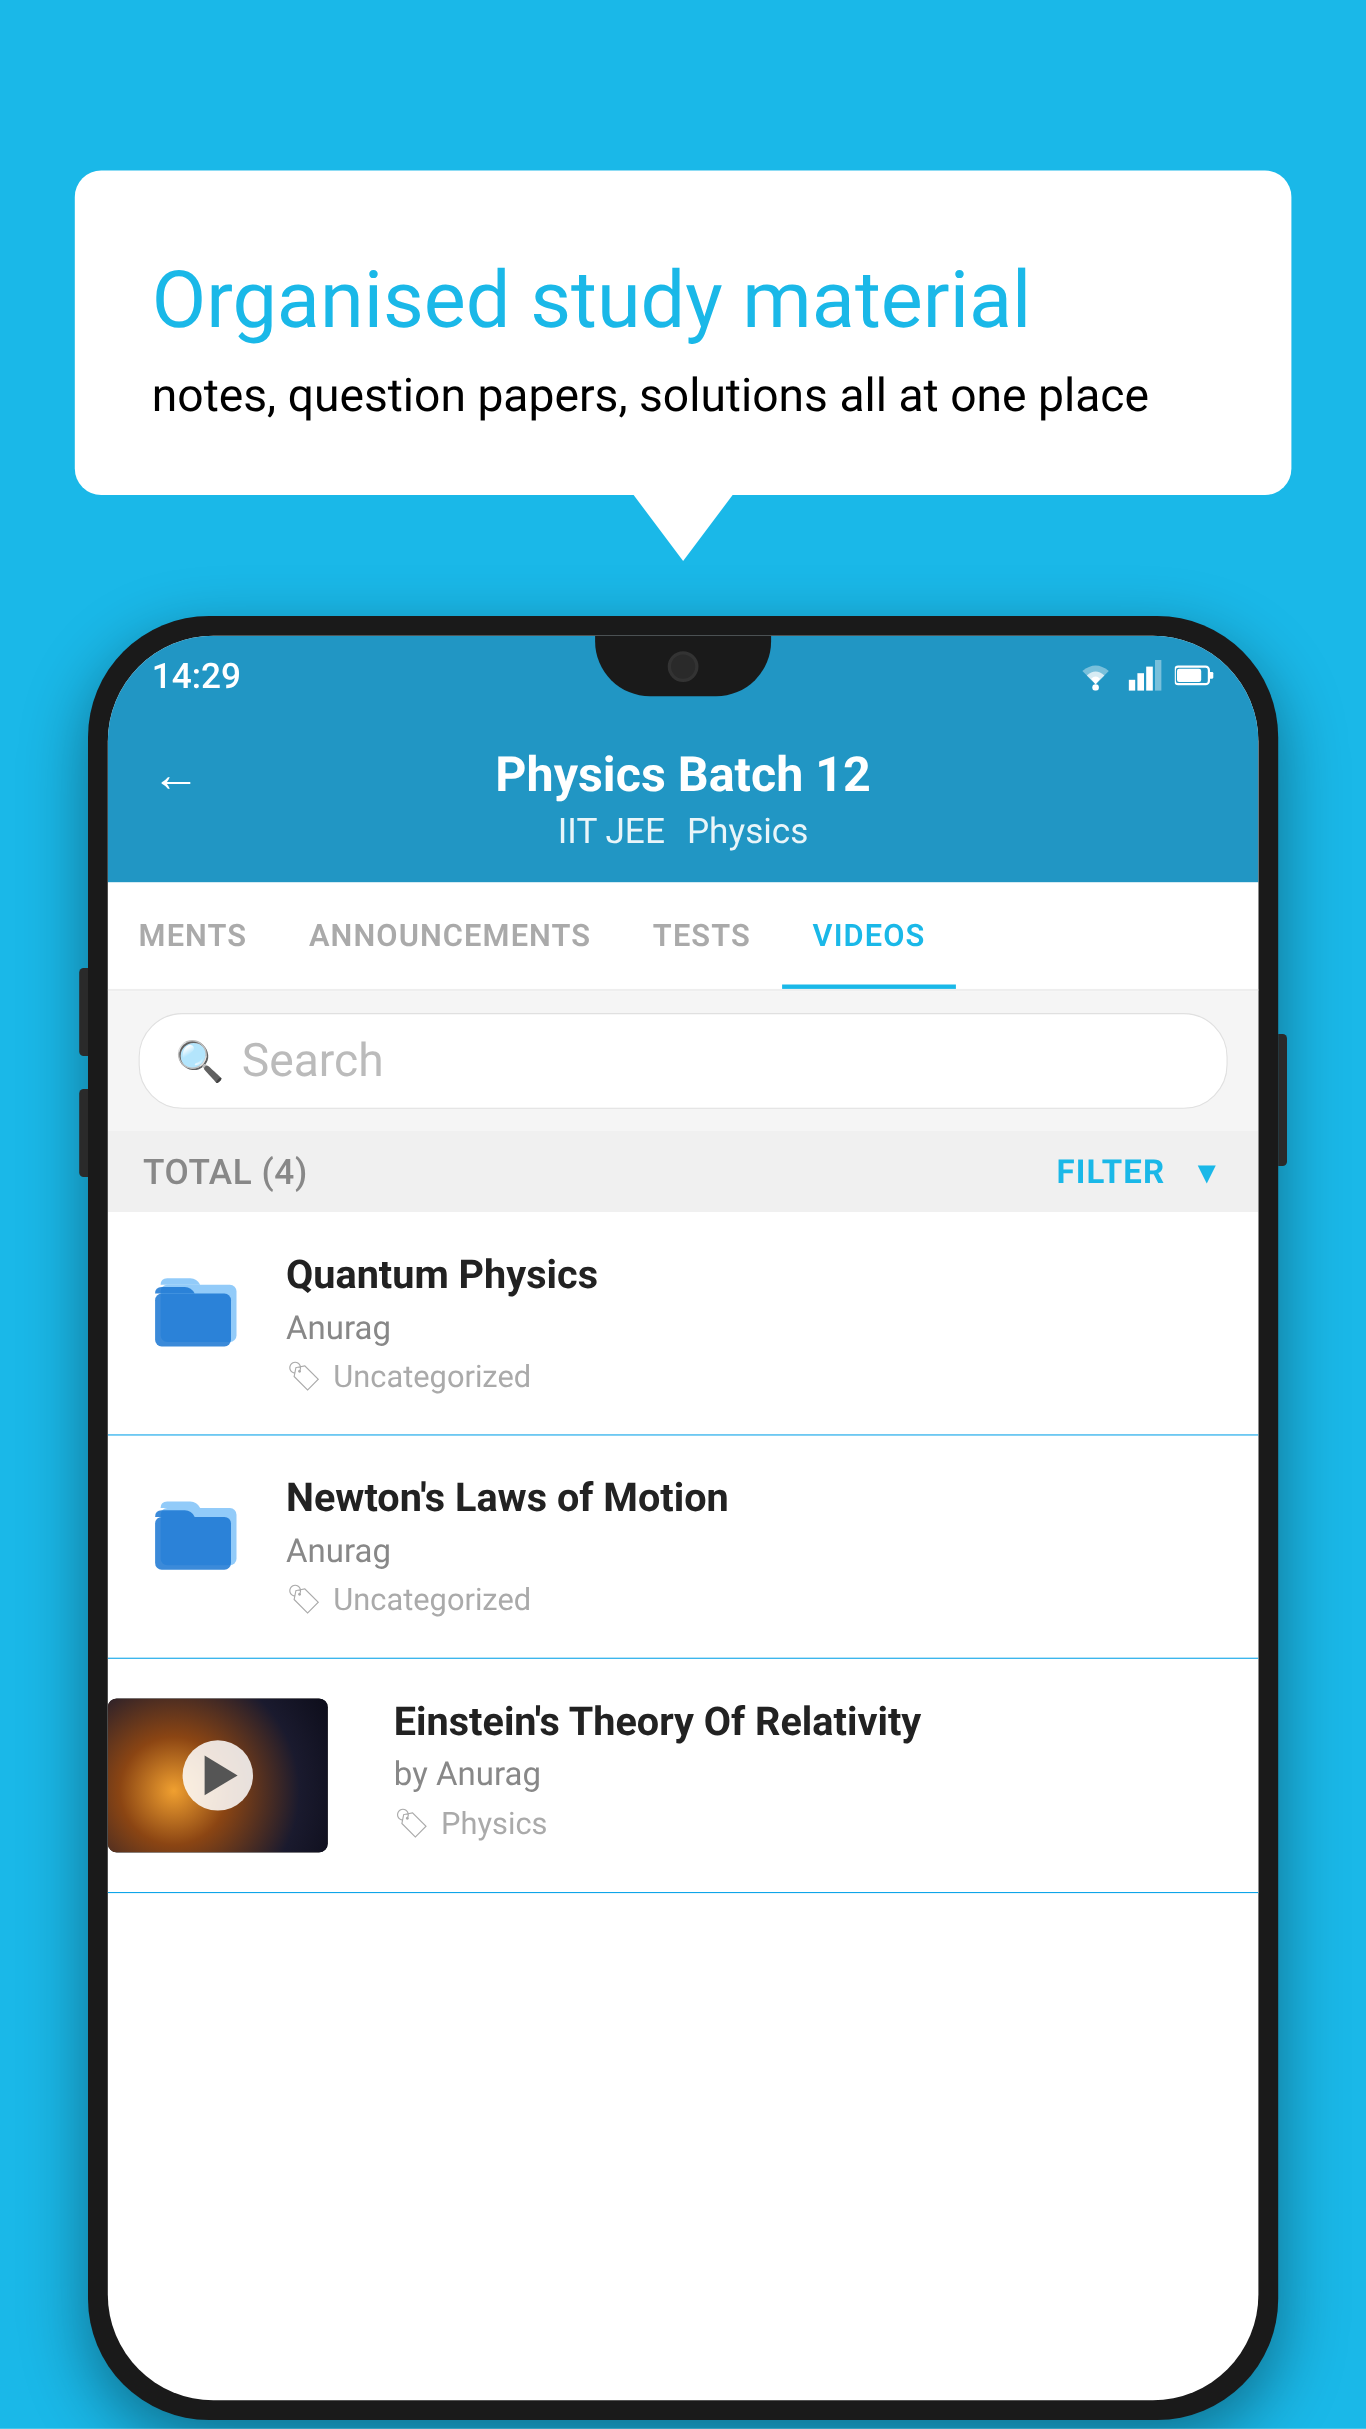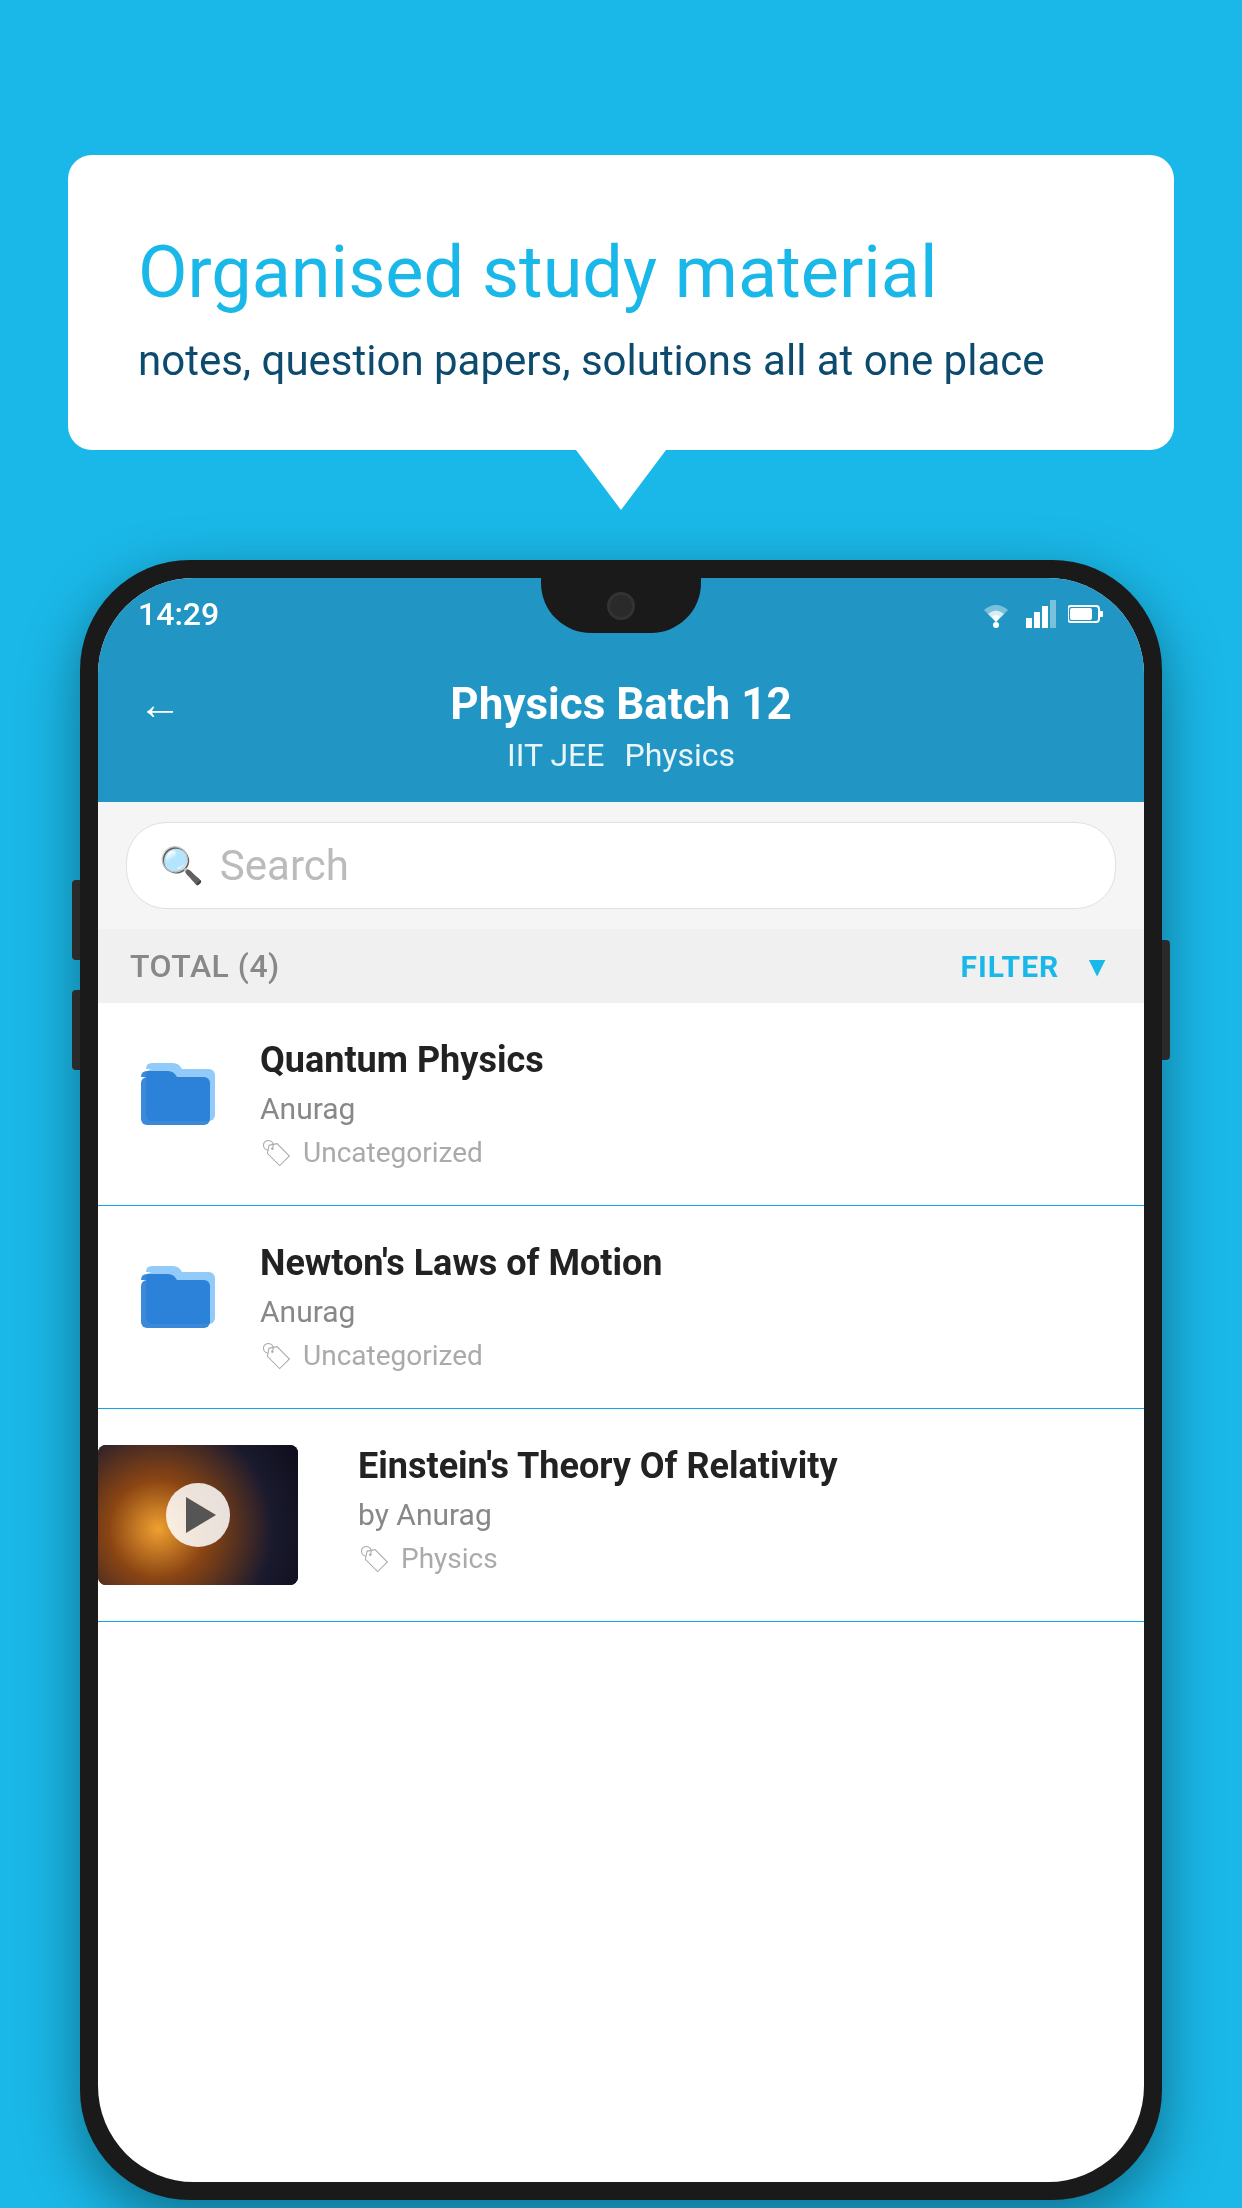--- a/index.html
+++ b/index.html
@@ -25,21 +25,21 @@
       padding: 75px 70px 65px 70px;
     }
     .speech-bubble-title {
       color: #1ab8e8;
       font-size: 72px;
       font-weight: 400;
       margin-bottom: 20px;
       line-height: 1.2;
     }
     .speech-bubble-subtitle {
-      color: #0c4a6e;
+      color: #000000;
       font-size: 42px;
       font-weight: 400;
     }
     .speech-bubble-tail {
       width: 0;
       height: 0;
       border-left: 45px solid transparent;
       border-right: 45px solid transparent;
       border-top: 60px solid white;
       margin: 0 auto;
@@ -412,20 +412,34 @@
         <div class="header-row">
           <span class="back-button">←</span>
           <span class="header-title">Physics Batch 12</span>
         </div>
         <div class="header-subtitle">
           <span>IIT JEE</span>
           <span>Physics</span>
         </div>
       </div>
 
+      <div class="tabs-bar">
+        <div class="tab-item">
+          <span>MENTS</span>
+        </div>
+        <div class="tab-item">
+          <span>ANNOUNCEMENTS</span>
+        </div>
+        <div class="tab-item">
+          <span>TESTS</span>
+        </div>
+        <div class="tab-item active">
+          <span>VIDEOS</span>
+        </div>
+      </div>
 
       <div class="search-container">
         <div class="search-bar">
           <span class="search-icon">🔍</span>
           <span class="search-placeholder">Search</span>
         </div>
       </div>
 
       <div class="filter-bar">
         <span class="total-label">TOTAL (4)</span>

